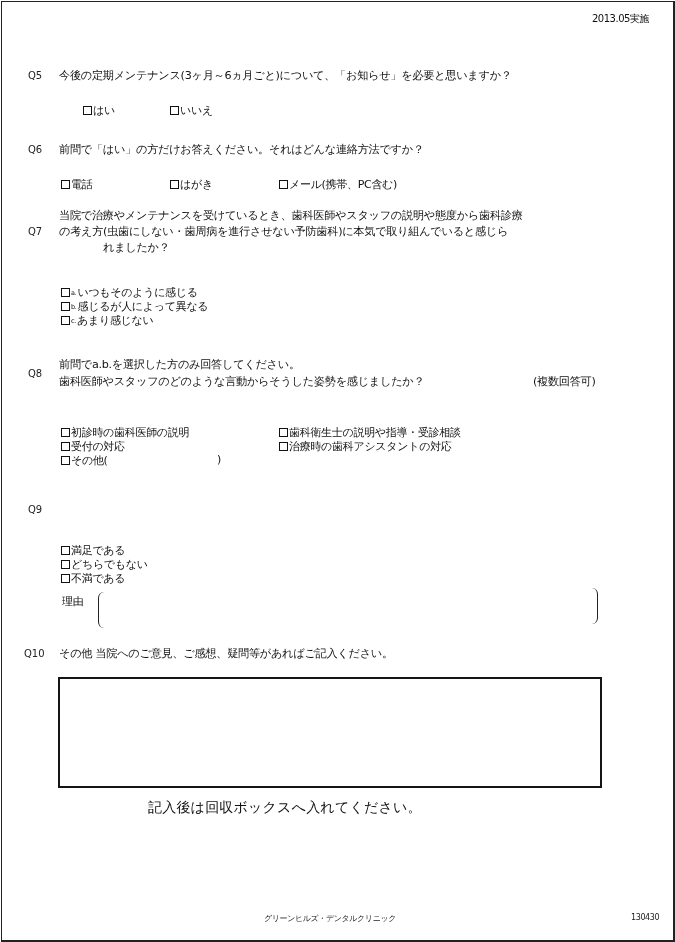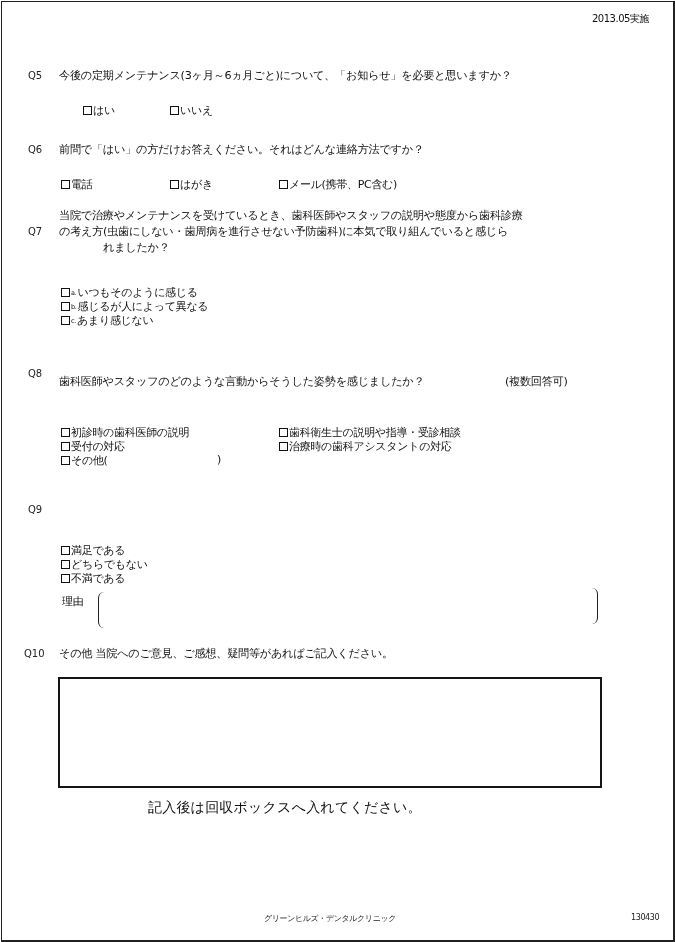--- a/index.html
+++ b/index.html
@@ -72,22 +72,23 @@
     <span class="small">b.</span>
     <span>感じるが人によって異なる</span>
   </div>
   <div class="abs opt" style="left:59px; top:311px;">
     <span class="cb"></span>
     <span class="small">c.</span>
     <span>あまり感じない</span>
   </div>
 
   <div class="abs qnum" style="left:26px; top:366px;">Q8</div>
+  <div class="abs qtext" style="left:57px; top:355px;">前問でa.b.を選択した方のみ回答してください。</div>
   <div class="abs qtext" style="left:57px; top:372px;">歯科医師やスタッフのどのような言動からそうした姿勢を感じましたか？</div>
-  <div class="abs qtext" style="left:503px; top:372px;">(複数回答可)</div>
+  <div class="abs qtext" style="left:531px; top:372px;">(複数回答可)</div>
 
   <div class="abs opt" style="left:59px; top:423px;">
     <span class="cb"></span>
     <span>初診時の歯科医師の説明</span>
   </div>
   <div class="abs opt" style="left:277px; top:423px;">
     <span class="cb"></span>
     <span>歯科衛生士の説明や指導・受診相談</span>
   </div>
   <div class="abs opt" style="left:59px; top:437px;align-items:center;">

